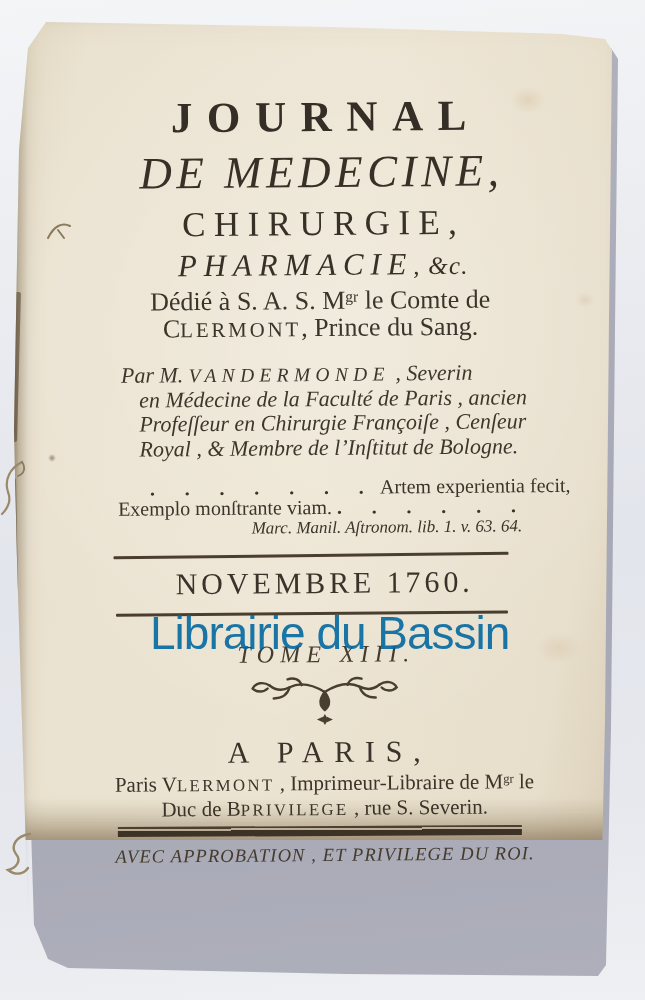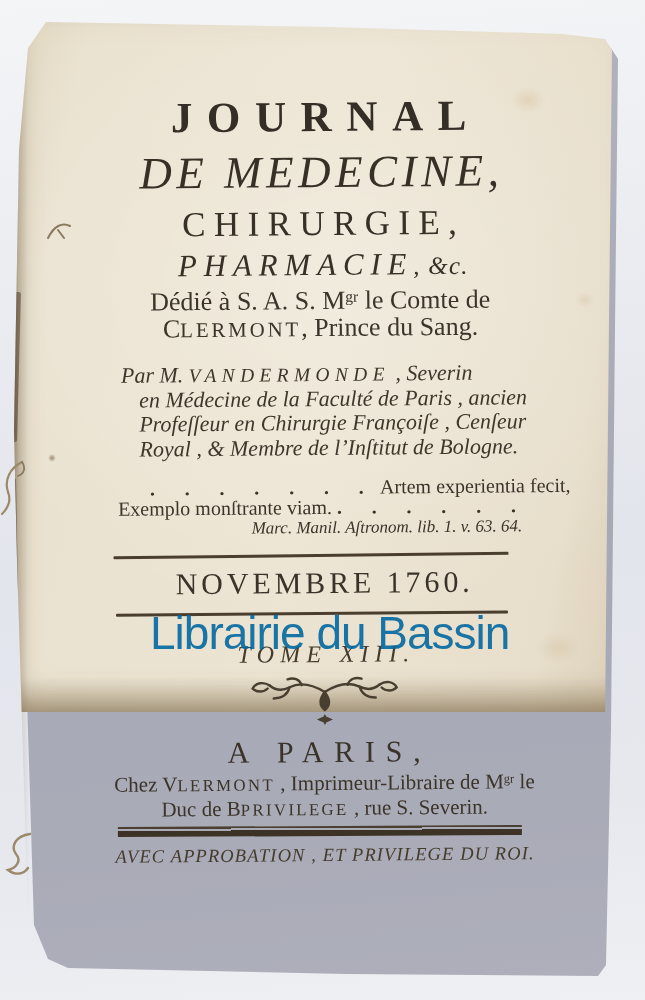--- a/index.html
+++ b/index.html
@@ -7,21 +7,21 @@
     width:645px;height:1000px;overflow:hidden;position:relative;
     background:linear-gradient(175deg,#f4f5f7 0%,#ebedf1 25%,#e3e5ec 55%,#e6e8ee 80%,#eef0f3 100%);
     font-family:"Liberation Serif","DejaVu Serif",serif;
   }
   .book-shadow{
     position:absolute;left:0;top:0;width:645px;height:1000px;
     clip-path:polygon(46px 22px,330px 27px,562px 34px,605px 39px,612px 50px,609px 320px,605px 720px,600px 956px,592px 967px,340px 965px,62px 959px,42px 950px,28px 916px,17px 560px,14px 430px,19px 150px,28px 48px);
     background:rgba(70,72,95,0.38);filter:blur(8px);transform:translate(6px,9px);
   }
   .page{
-    position:absolute;left:0;top:0;width:645px;height:712px;
+    position:absolute;left:0;top:0;width:645px;height:840px;
     clip-path:polygon(46px 22px,330px 27px,562px 34px,605px 39px,612px 50px,609px 320px,605px 720px,600px 956px,592px 967px,340px 965px,62px 959px,42px 950px,28px 916px,17px 560px,14px 430px,19px 150px,28px 48px);
     background:
       radial-gradient(18px 14px at 528px 100px, rgba(190,150,90,0.20), transparent),
       radial-gradient(10px 8px at 585px 300px, rgba(180,140,85,0.16), transparent),
       radial-gradient(22px 16px at 558px 648px, rgba(185,145,90,0.15), transparent),
       radial-gradient(30px 20px at 190px 918px, rgba(170,135,80,0.13), transparent),
       radial-gradient(4px 4px at 52px 458px, rgba(90,65,35,0.55), transparent),
       radial-gradient(90% 70% at 52% 40%, rgba(255,255,255,0.28), rgba(255,255,255,0) 70%),
       linear-gradient(180deg, rgba(150,130,95,0.30) 0px, rgba(150,130,95,0) 3%, rgba(0,0,0,0) 95%, rgba(140,120,85,0.30) 100%),
       linear-gradient(100deg,#c9bda4 0%,#e3dac5 4%,#eae2d0 12%,#ece4d2 50%,#e7decb 85%,#dbd0b9 97%,#cfc3a8 100%);
@@ -124,21 +124,21 @@
         <path d="M85 16 C79 24 80 30 85 34 C90 30 91 24 85 16" fill="#493f31"></path>
       </g>
       <g fill="#493f31">
         <path d="M85 38 l3.2 5.5 -3.2 5.5 -3.2 -5.5 z"></path>
         <path d="M77 43.5 l6 -2.8 0 5.6 z"></path>
         <path d="M93 43.5 l-6 -2.8 0 5.6 z"></path>
       </g>
     </svg>
 
     <div class="line city">A PARIS,</div>
-    <div class="line imp1"><span>Chez V</span><span class="sc">LERMONT</span><span> , Imprimeur-Libraire de M</span><span class="sup">gr</span><span> le</span></div>
+    <div class="line imp1"><span>Paris V</span><span class="sc">LERMONT</span><span> , Imprimeur-Libraire de M</span><span class="sup">gr</span><span> le</span></div>
     <div class="line imp2"><span>Duc de B</span><span class="sc">PRIVILEGE</span><span> , rue S. Severin.</span></div>
 
     <div class="thickrule"></div>
     <div class="line priv">AVEC APPROBATION , ET PRIVILEGE DU ROI.</div>
   </div>
 </div>
 
 <svg class="thread" style="left:0;top:458px;width:40px;height:60px" viewBox="0 0 40 60">
   <path d="M22 4 C10 10 4 22 8 34 C12 44 6 52 2 56" fill="none" stroke="#9b8a6a" stroke-width="2.2" stroke-linecap="round"></path>
   <path d="M22 4 C26 10 24 16 18 18" fill="none" stroke="#8a7a5e" stroke-width="1.8" stroke-linecap="round"></path>

